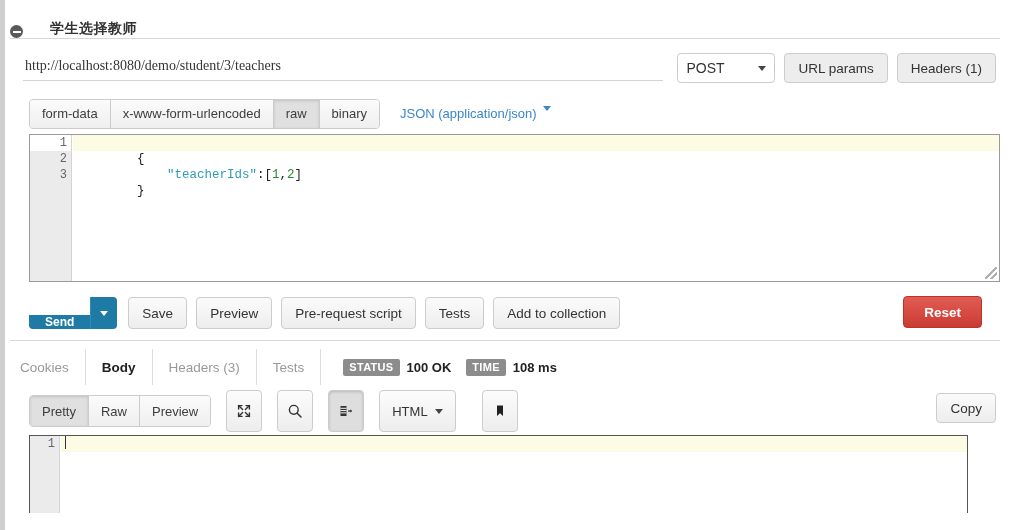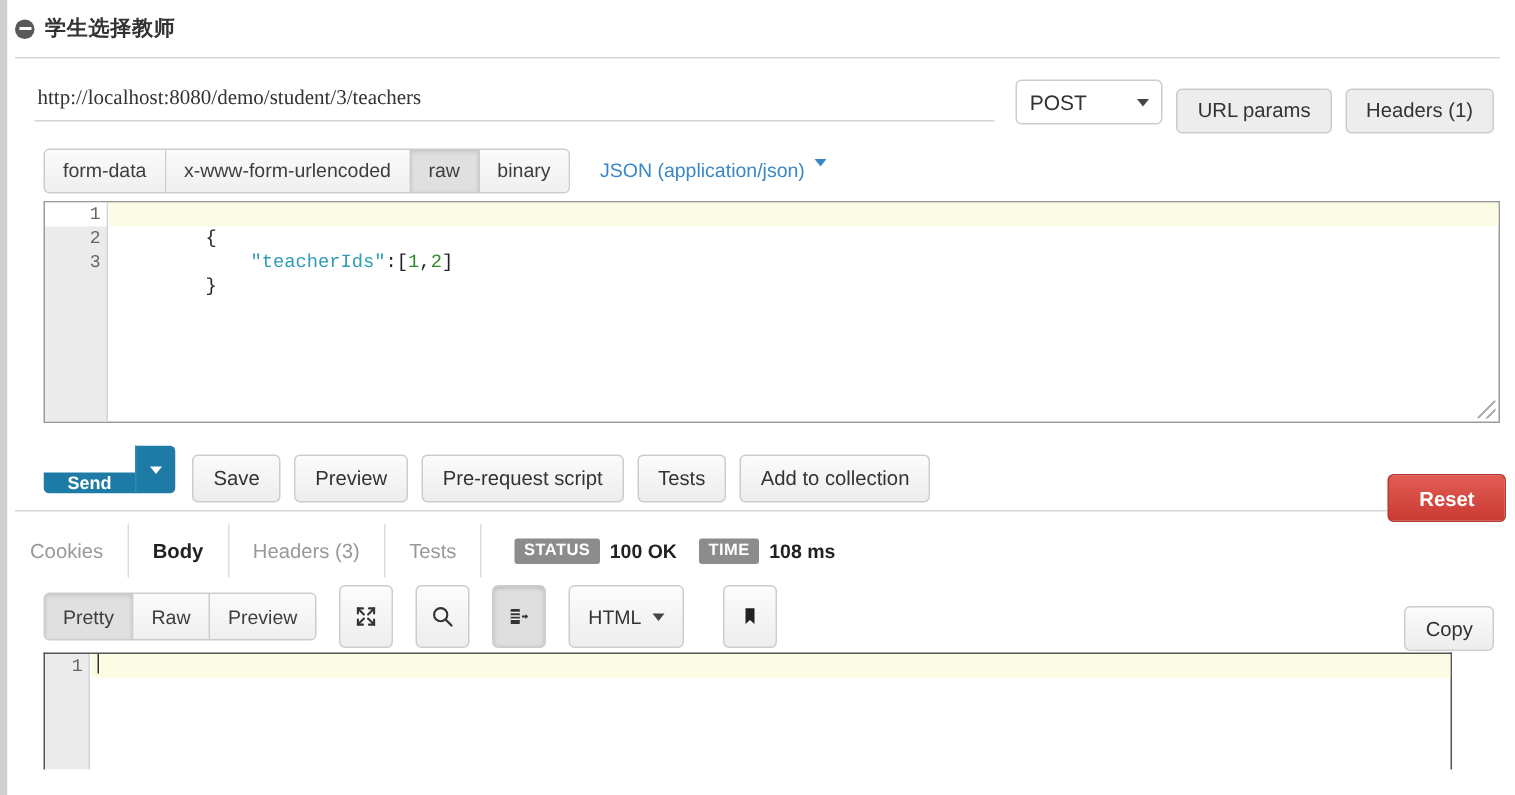--- a/index.html
+++ b/index.html
@@ -30,23 +30,24 @@
     left: 5px; top: 0;
     width: 1005px;
     height: 530px;
     background: #ffffff;
   }
 
   
   .titlebar {
     height: 38px;
     display: flex;
-    align-items: center;
+    align-items: flex-end;
     padding-left: 5px;
     box-sizing: border-box;
+    gap: 20px;
   }
   .title-dot {
     width: 13px; height: 13px;
     border-radius: 50%;
     background: #595959;
     position: relative;
     margin-right: 7px;
     flex: 0 0 auto;
   }
   .title-dot::after {
@@ -121,21 +122,20 @@
     font-size: 13.5px;
     font-family: "Liberation Sans", sans-serif;
     height: 30px;
     padding: 0 13px;
     cursor: pointer;
     box-sizing: border-box;
     display: inline-flex;
     align-items: center;
     justify-content: center;
     white-space: nowrap;
-    margin-top: 11px;
   }
   .btn.flat { background: #ededed; }
   .btn + .btn { margin-left: 9px; }
 
   
   .bodytype-row {
     display: flex;
     align-items: center;
     padding: 13px 0 0 24px;
     height: 44px;
@@ -278,33 +278,32 @@
     display: flex;
     align-items: center;
     justify-content: center;
     border-left: 1px solid #2e8cb8;
     cursor: pointer;
   }
   .send-caret .caret-down { border-top-color: #ffffff; }
   .action-row .btn { height: 32px; }
   .reset-btn {
     position: absolute;
-    right: 6px;
+    right: 28px;
     top: 14px;
     background: linear-gradient(#e25c54, #ca3b32);
     border: 1px solid #b8332b;
     color: #ffffff;
     font-weight: bold;
     font-size: 13.5px;
     height: 32px;
     padding: 0 20px;
     border-radius: 4px;
     cursor: pointer;
     font-family: "Liberation Sans", sans-serif;
-    margin-top: 20px;
   }
 
   
   .resp-divider {
     height: 1px;
     background: #d8d8d8;
     margin: 10px 10px 0 5px;
   }
   .resp-tabs {
     display: flex;

